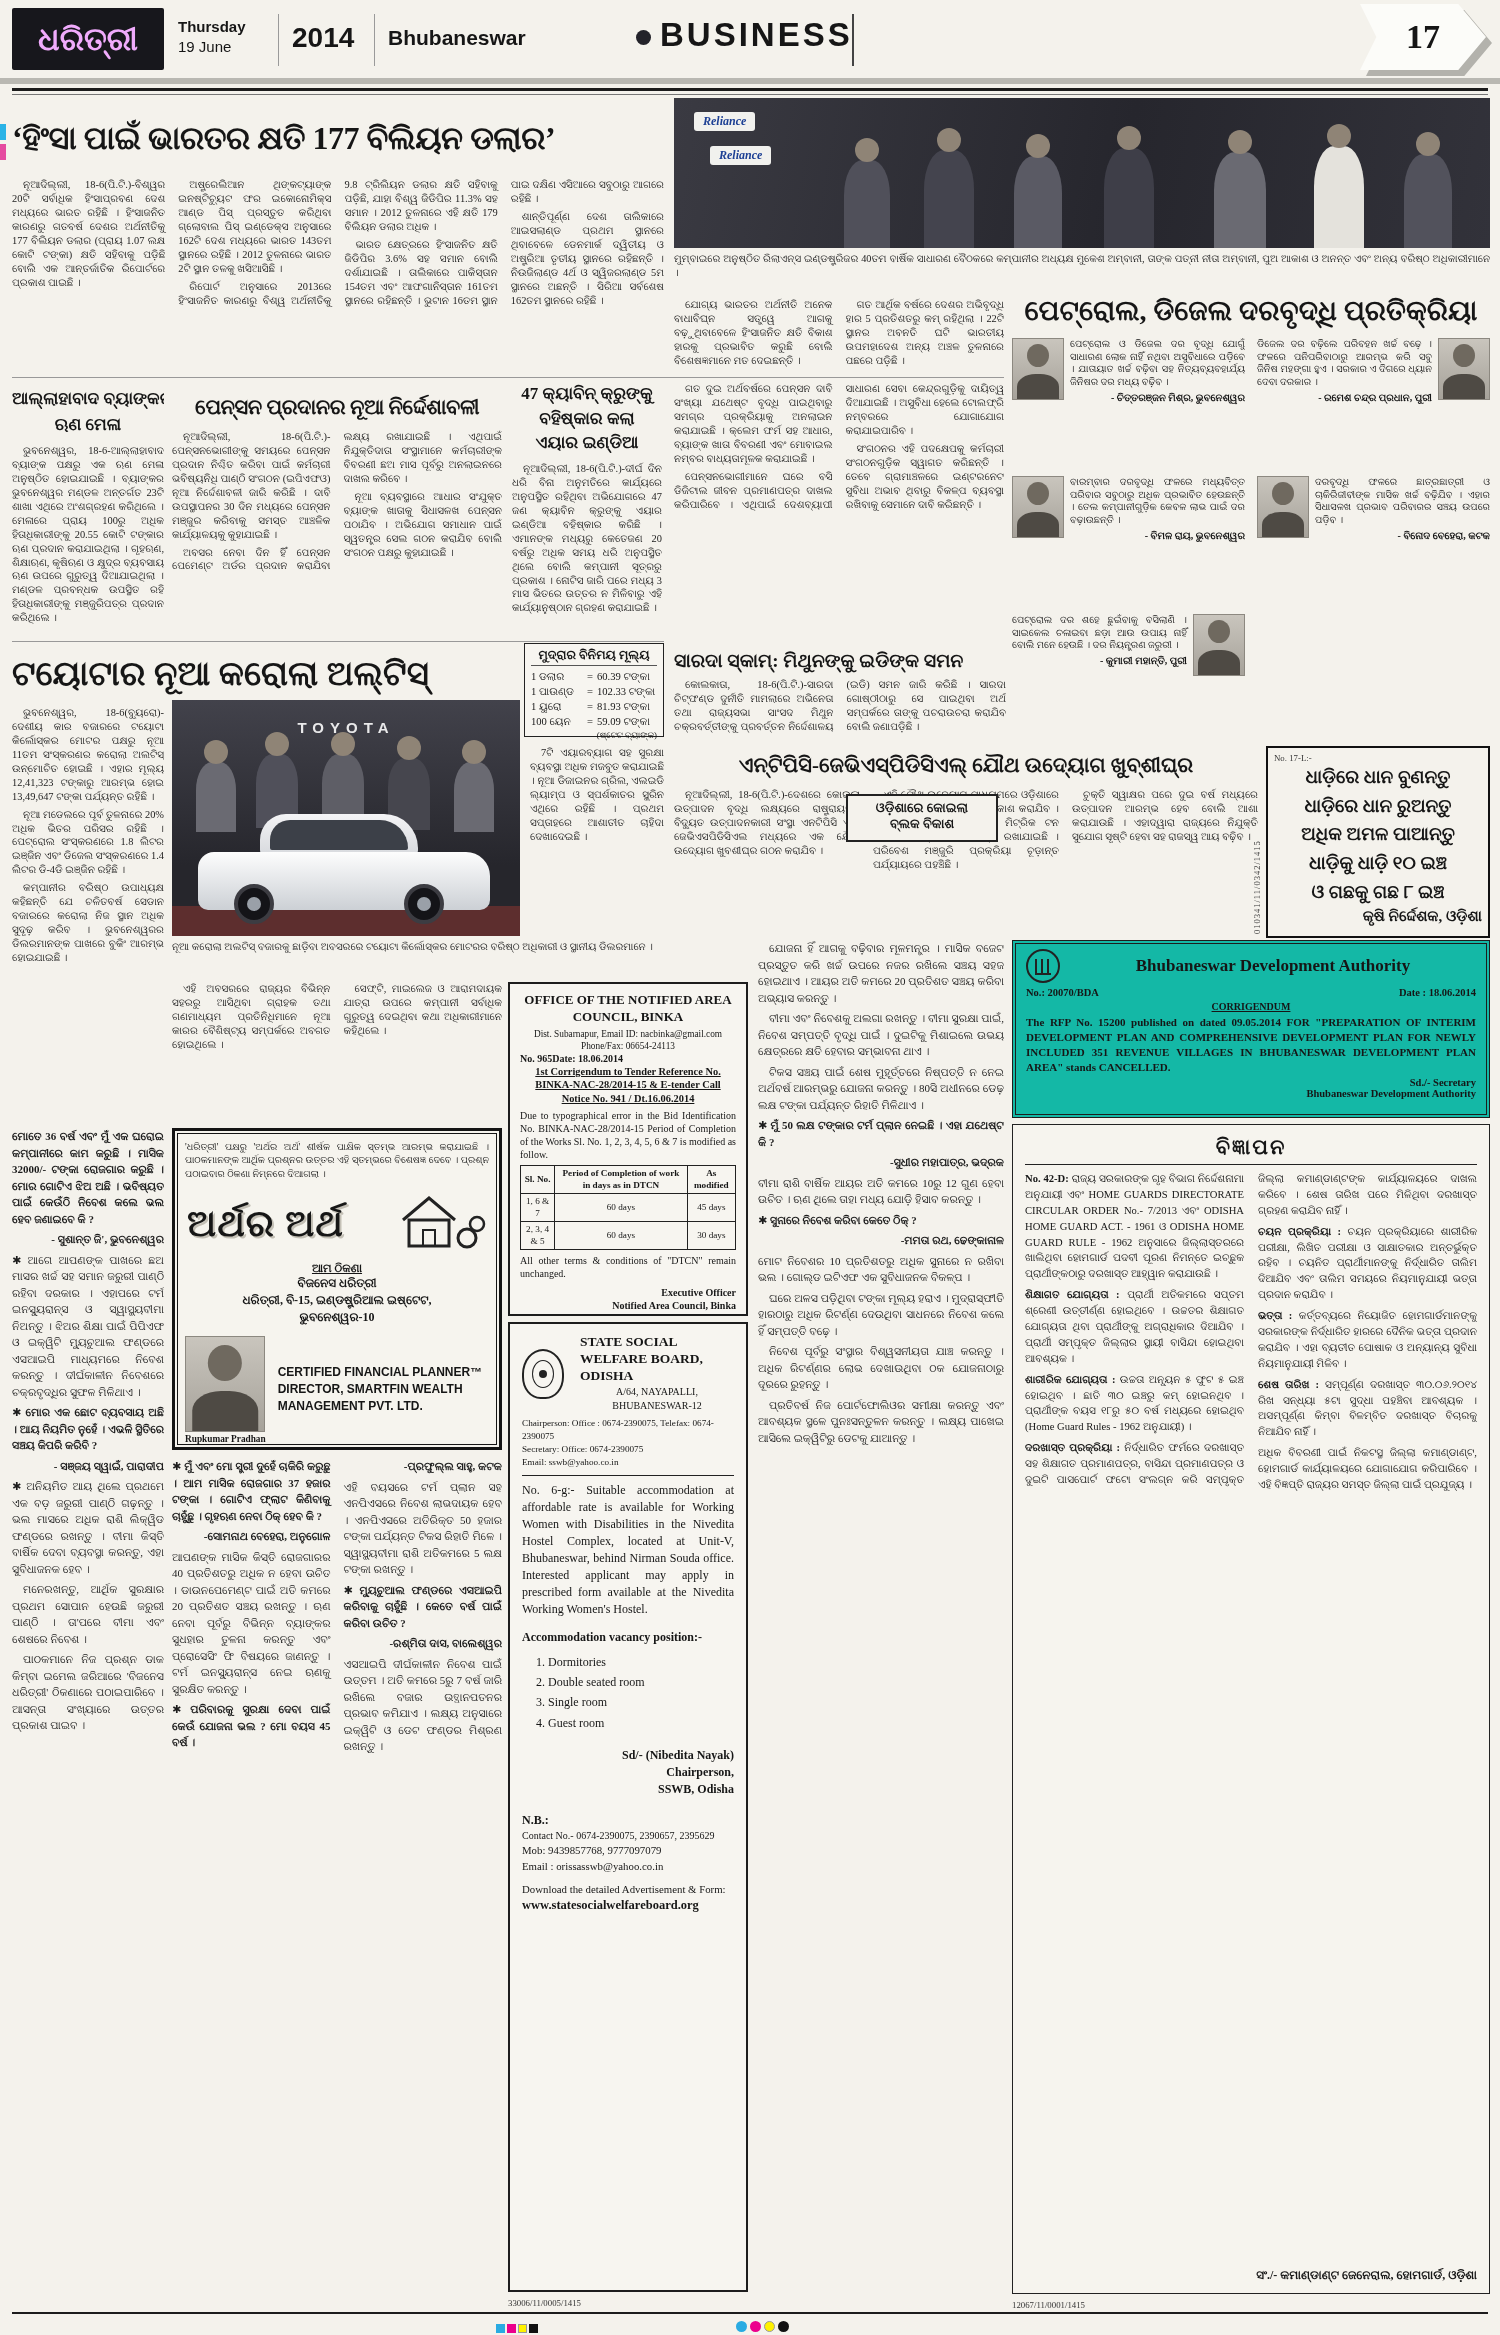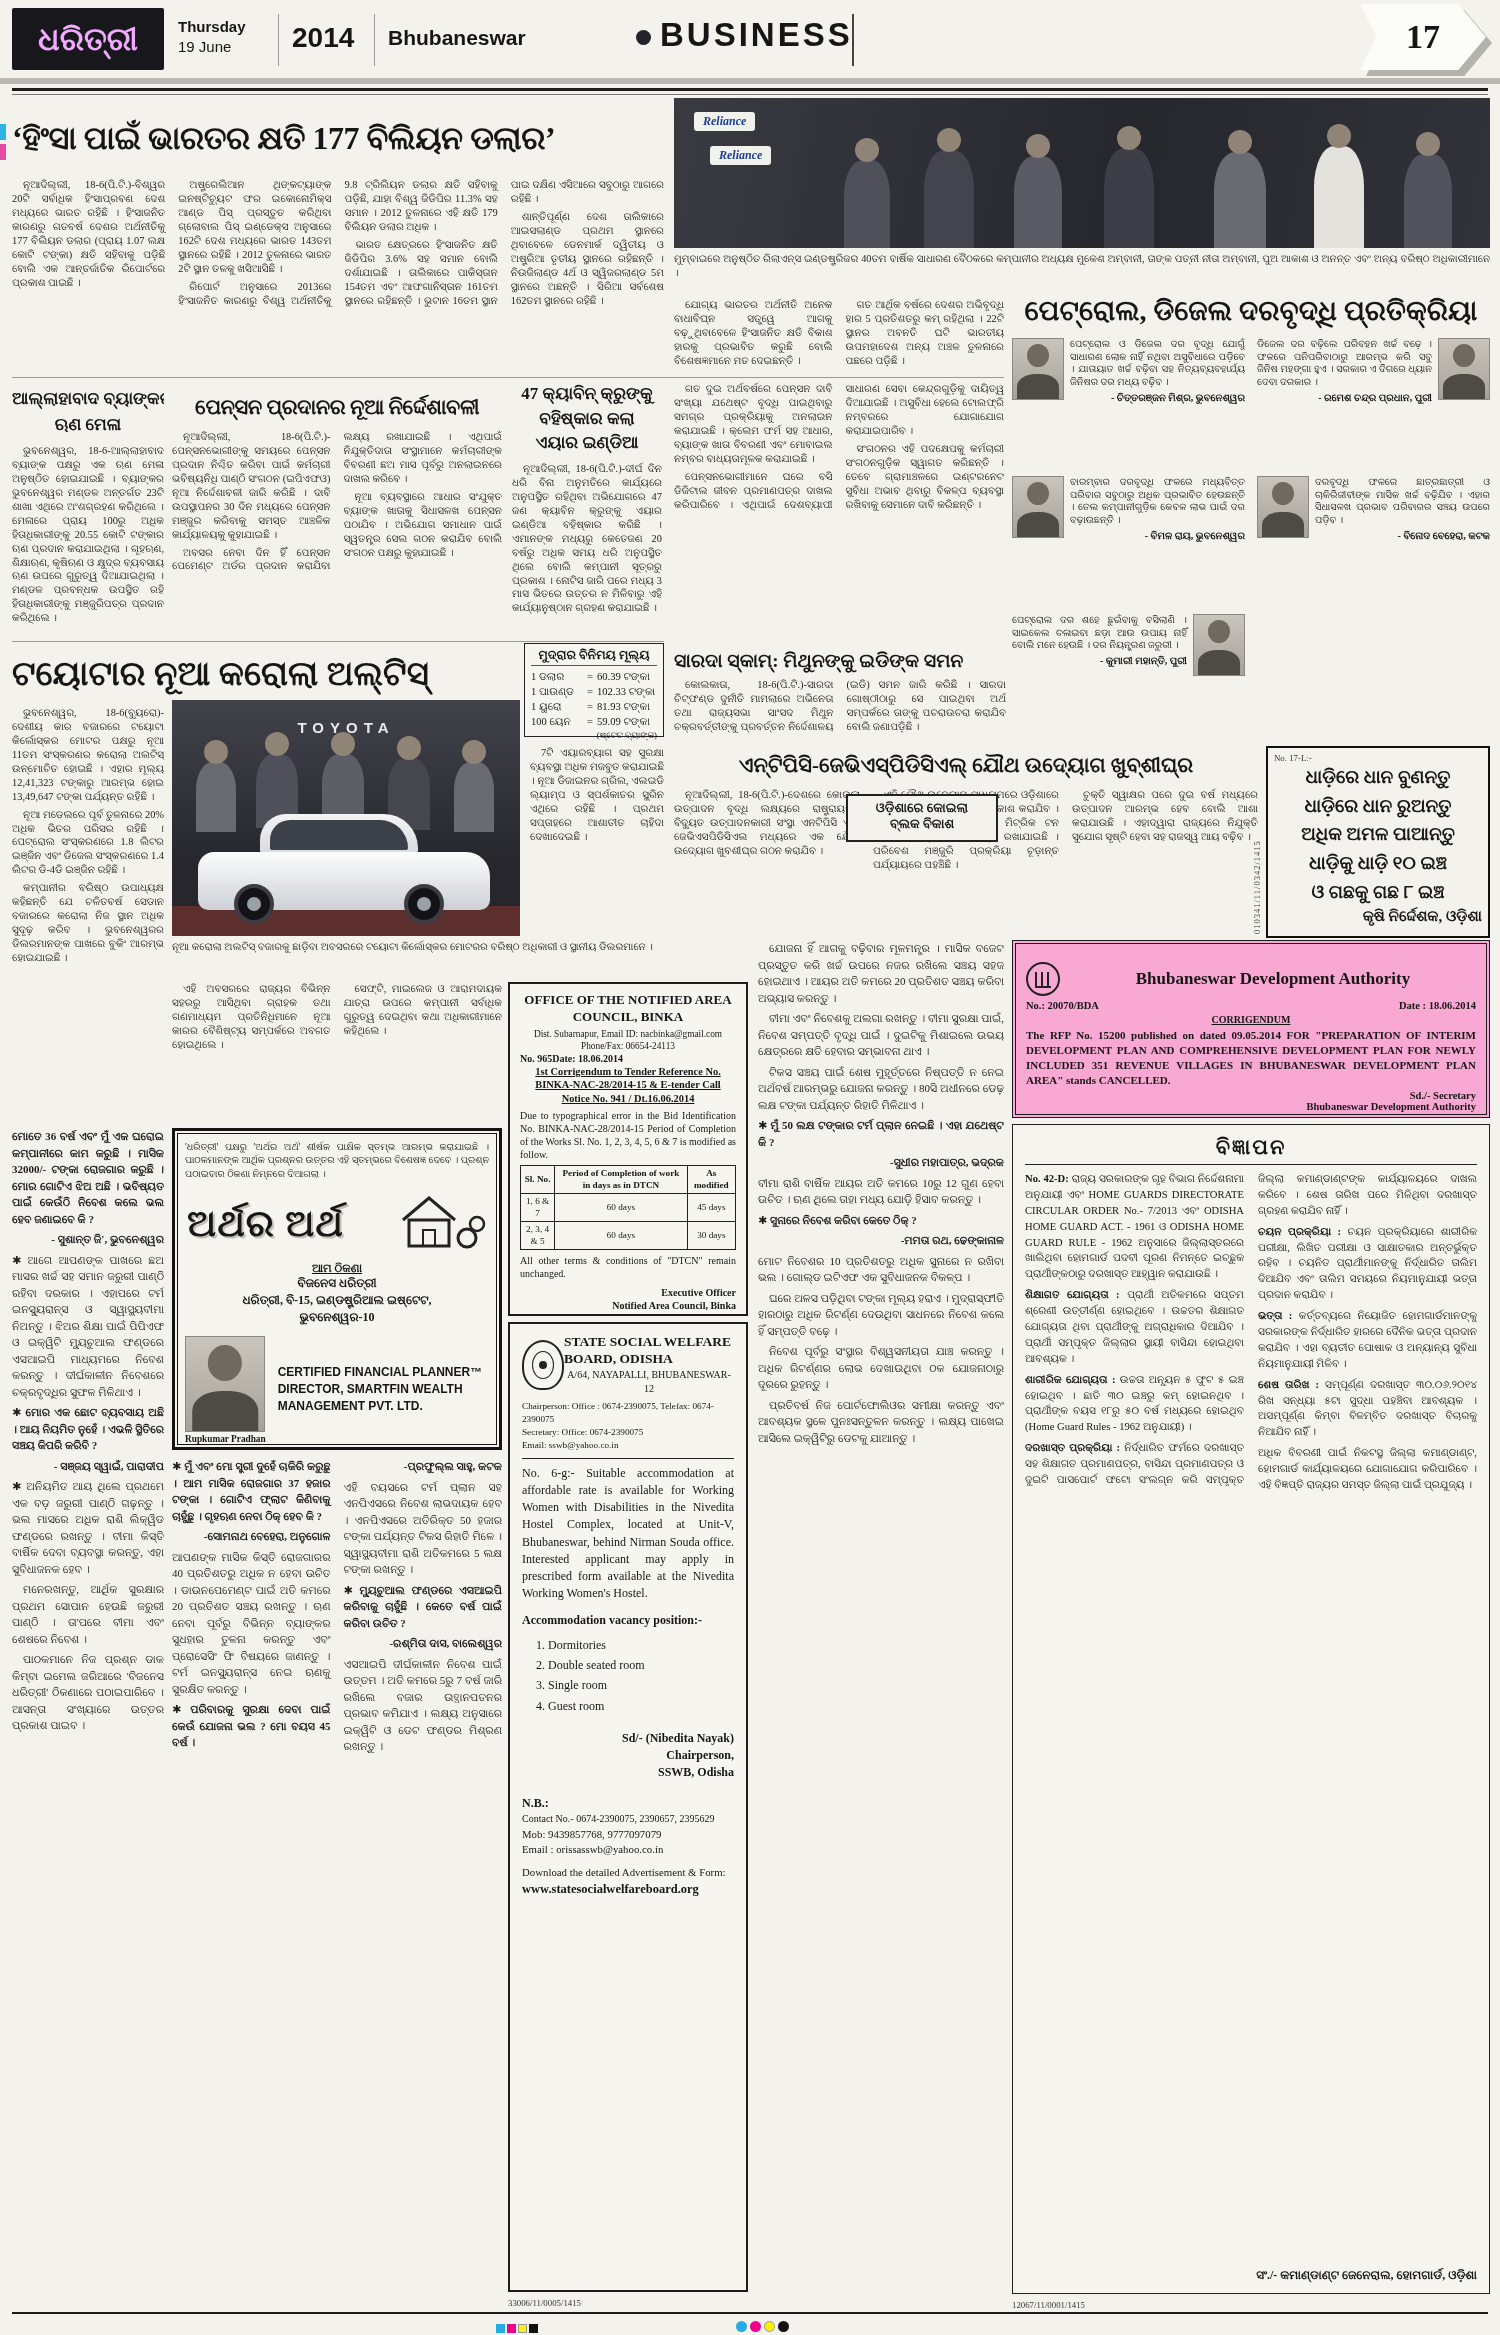--- a/index.html
+++ b/index.html
@@ -65,21 +65,21 @@
 .rates .tt{font-weight:bold;font-size:12.5px;text-align:center;border-bottom:1px solid #555;padding-bottom:2px;margin-bottom:3px}
 .rrow{display:flex;font-size:10.6px;line-height:1.42}
 .rrow .u{width:52px}.rrow .e{width:14px;text-align:center}
 .rnote{font-size:8.8px;text-align:right;margin-top:1px}
 
 .nbox{border:2px solid #1d1d1d;background:#f7f5f0;overflow:hidden}
 .agbox{border:2.5px solid #111;padding:5px 6px;overflow:hidden}
 .agline{font-weight:bold;font-size:18.5px;text-align:center;line-height:1.55;white-space:nowrap;overflow:hidden}
 .nt{width:100%;border-collapse:collapse;font-size:9.2px;margin:4px 0}
 .nt th,.nt td{border:1px solid #222;padding:2px 3px;text-align:center;line-height:1.25}
-.bda{border:4px double #1d1d1d;background:#f9a8d4;padding:18px 10px;overflow:hidden}
+.bda{border:4px double #1d1d1d;background:#14b8a6;padding:5px 10px;overflow:hidden}
 .bda-logo{width:34px;height:34px;border:2px solid #222;border-radius:50%;position:relative;flex:0 0 auto}
 .bda-logo::after{content:"";position:absolute;inset:8px 7px 6px 7px;
   background:repeating-linear-gradient(90deg,#222 0 2px,transparent 2px 6px);border-bottom:2px solid #222}
 .sswb-logo{width:42px;height:50px;border:2px solid #222;border-radius:50% 50% 44% 44%;position:relative;flex:0 0 auto}
 .sswb-logo::before{content:"";position:absolute;inset:9px 8px;border:1.5px solid #222;border-radius:50%}
 .sswb-logo::after{content:"";position:absolute;left:50%;top:50%;width:8px;height:8px;transform:translate(-50%,-50%);
   border-radius:50%;background:#222}
 
 .artha{border:3px solid #141414;box-shadow:inset 0 0 0 2px #f4f2ec,inset 0 0 0 3px #141414;
   padding:9px 10px;overflow:hidden;background:#f6f4ee}
@@ -380,21 +380,21 @@
         <td>30 days</td>
       </tr>
     </tbody>
       </table>
     <div style="text-align:justify">All other terms &amp; conditions of "DTCN" remain unchanged.</div>
     <div class="b rt" style="margin-top:6px">Executive Officer</div>
     <div class="b rt">Notified Area Council, Binka</div>
   </div>
 
   <div class="abs nbox" style="left:508px;top:1322px;width:240px;height:970px;padding:10px 12px;font-size:12px;line-height:1.42">
-    <div style="display:flex;gap:0;align-items:center">
+    <div style="display:flex;gap:16px;align-items:center">
       <div class="sswb-logo"></div>
       <div>
         <div class="b" style="font-size:13.5px;line-height:1.25">STATE SOCIAL WELFARE BOARD, ODISHA</div>
         <div class="ctr" style="font-size:10px">A/64, NAYAPALLI, BHUBANESWAR-12</div>
       </div>
     </div>
     <div style="font-size:9.2px;margin-top:4px">Chairperson: Office : 0674-2390075, Telefax: 0674-2390075</div>
     <div style="font-size:9.2px">Secretary: Office: 0674-2390075</div>
     <div style="font-size:9.2px">Email: sswb@yahoo.co.in</div>
     <div style="border-top:1.5px solid #222;margin:6px 0"></div>

